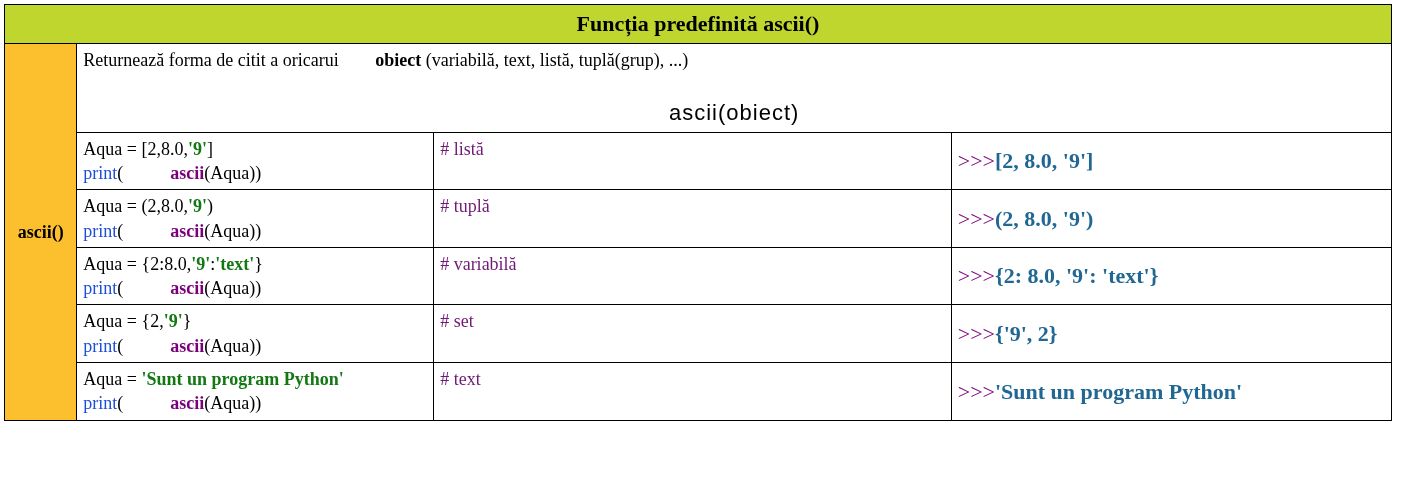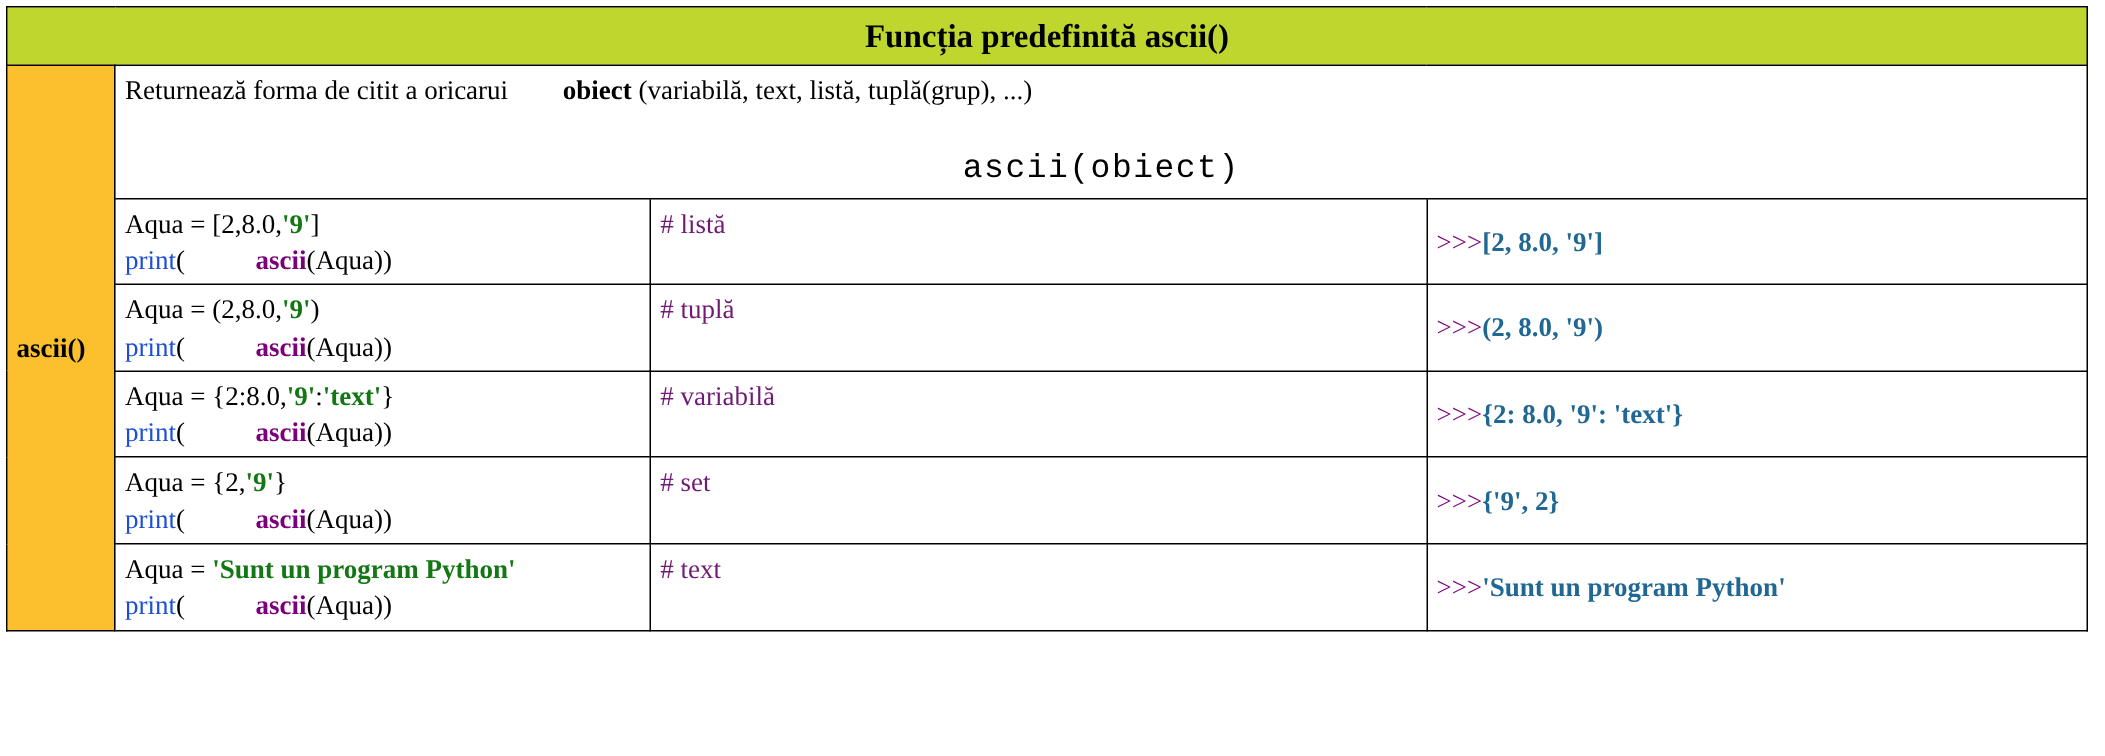--- a/index.html
+++ b/index.html
@@ -23,39 +23,40 @@
   }
   th.title {
     background: #bfd62f;
     text-align: center;
     font-weight: bold;
     font-size: 22px;
     padding: 6px 0;
   }
   td.fn-name {
     background: #fcc02e;
+    text-align: center;
     font-weight: bold;
     width: 70px;
   }
   td.desc {
     padding: 10px 8px 22px 8px;
   }
   .syntax {
     text-align: center;
-    font-family: Liberation Mono, monospace;
+    font-family: Liberation Sans, sans-serif;
     font-size: 22px;
     margin-top: 26px;
     letter-spacing: 1px;
   }
   td.code {
     font-size: 18px;
     padding-left: 6px;
   }
   td.output {
-    font-size: 18px;
+    font-size: 22px;
     padding-left: 8px;
     vertical-align: bottom;
   }
   .code-line { white-space: nowrap; }
   .kw   { color: #1d4ed8; font-weight: normal; }   
   .fn   { color: #7a007a; font-weight: bold; margin-left: 47px; }
   .str  { color: #137813; font-weight: bold; }   
   .cmt  { color: #701a75; }                      
   .prompt { color: #7a007a; }
   .out  { color: #206893; font-weight: bold; }   

